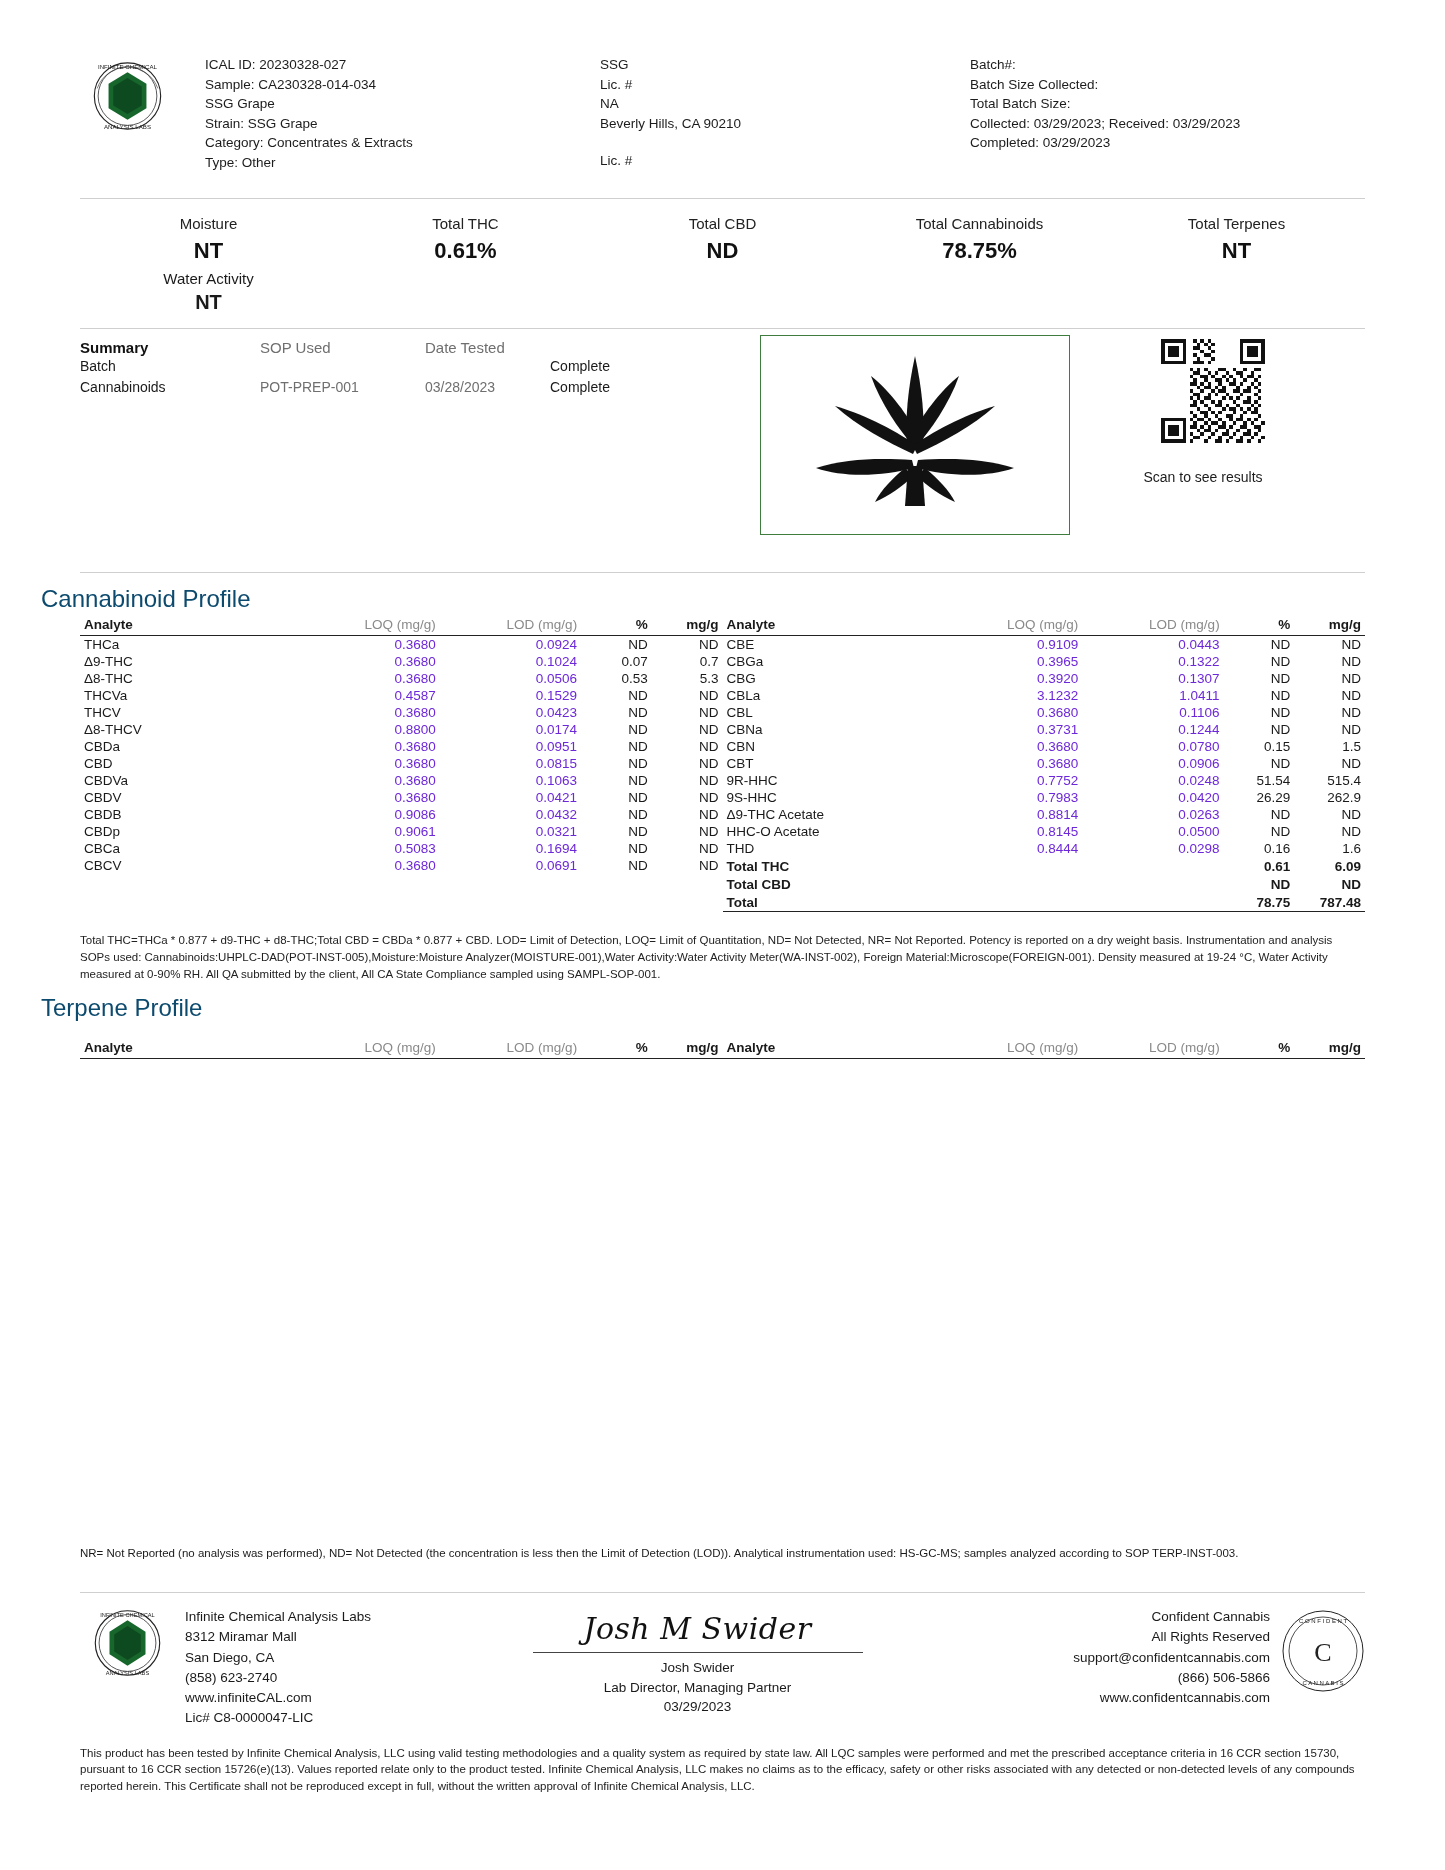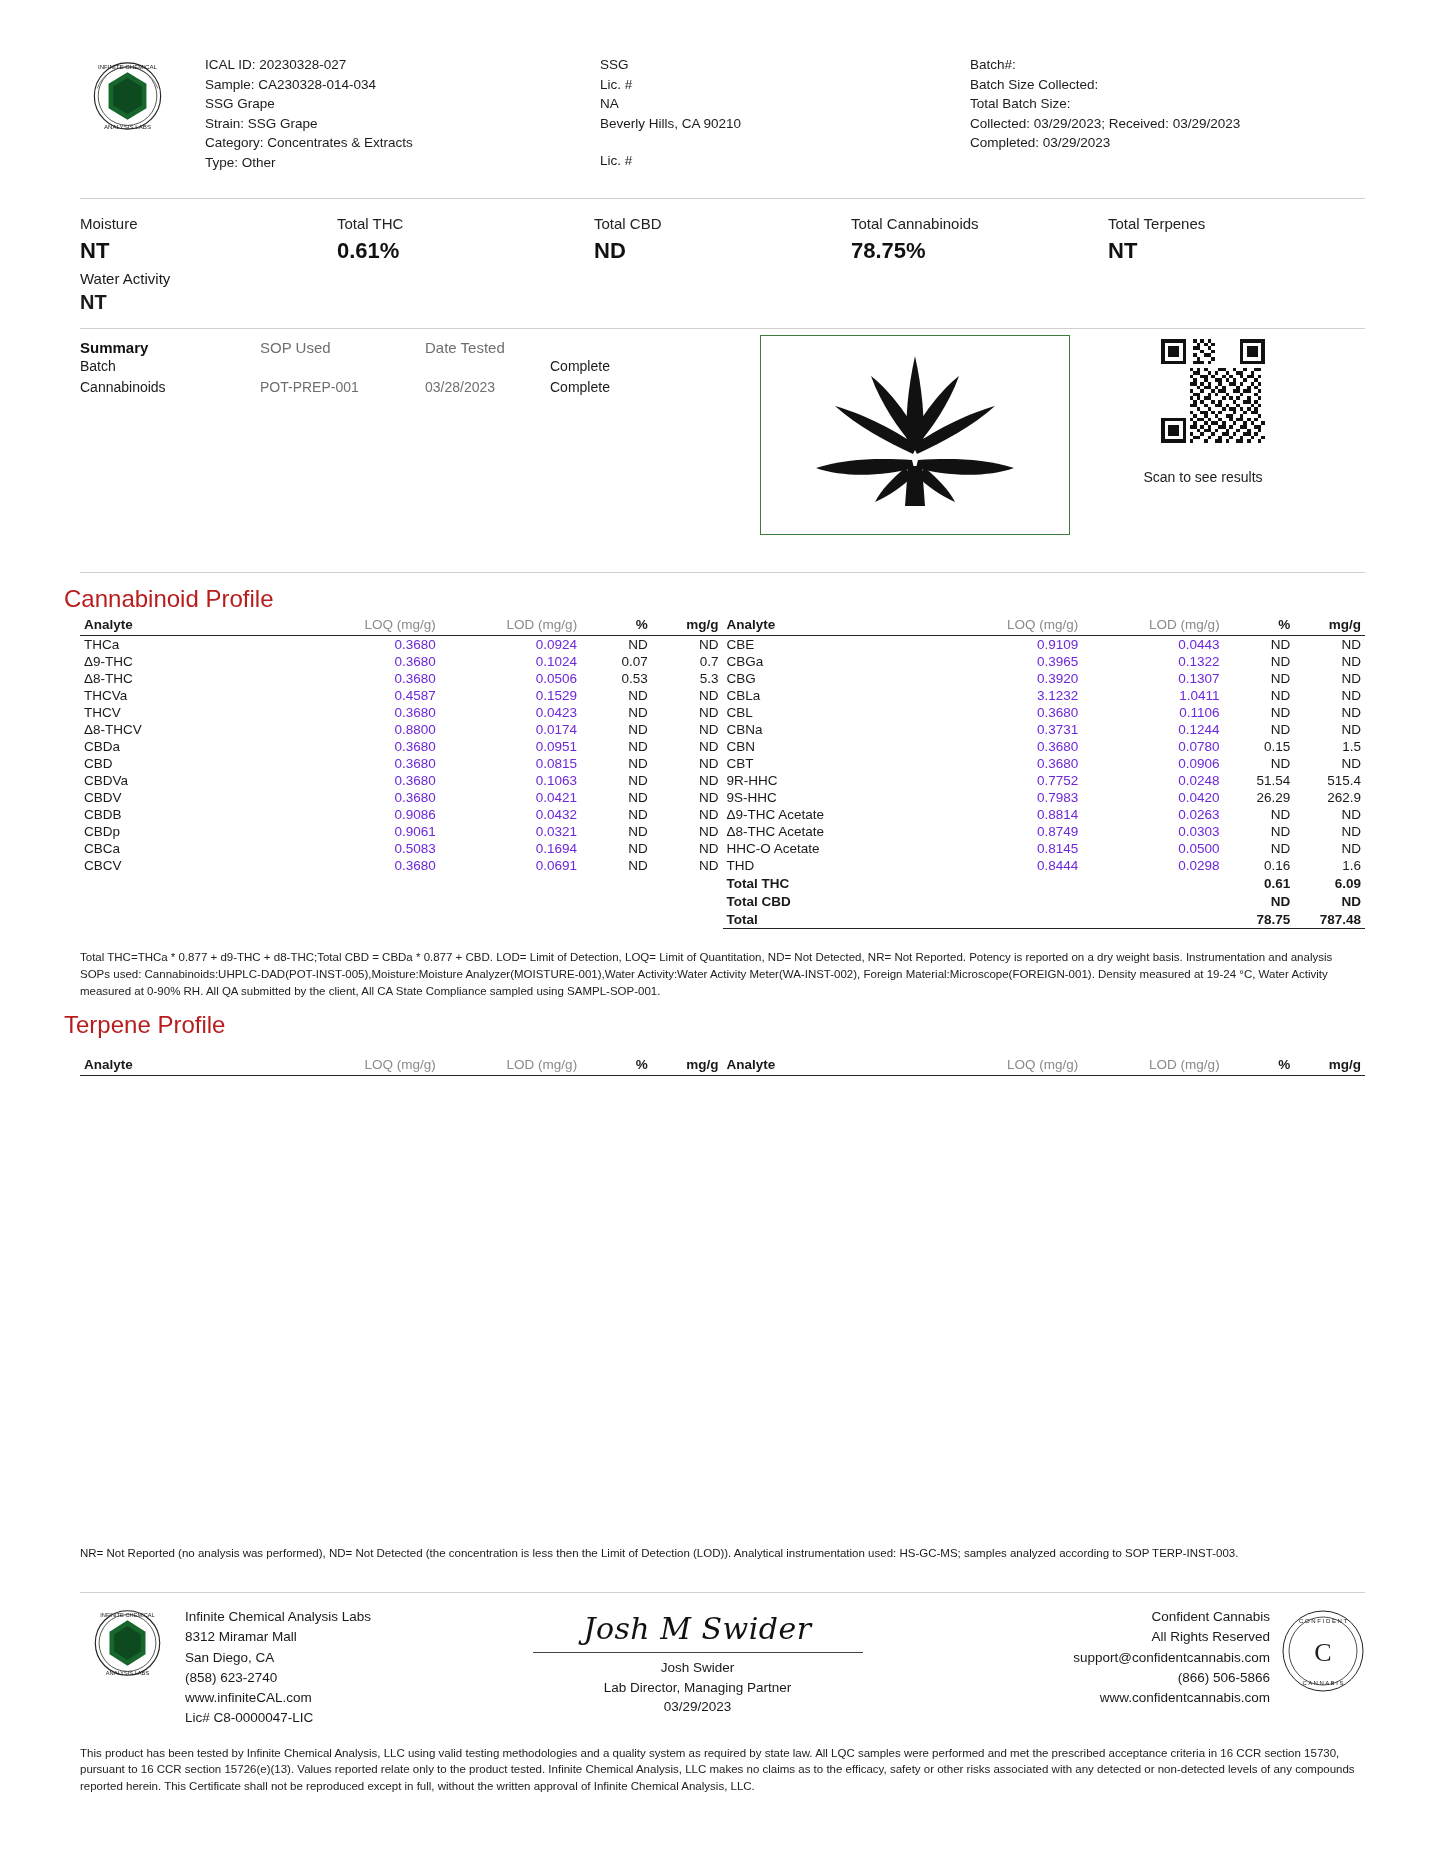--- a/index.html
+++ b/index.html
@@ -24,21 +24,21 @@
   .meta-col3 { width:400px; }
   .meta-col2 .gapline { height:18px; }
 
   .head-right { width:420px; text-align:right; flex:0 0 420px; }
   .qa-note { font-size:18px; font-weight:bold; color:#111; letter-spacing:-0.2px; }
   .page-no { font-size:12.5px; margin-top:4px; color:#222; }
 
   
   .rule { height:1px; background:#cfcfcf; margin:26px 80px 0 80px; }
   .totals { display:flex; padding:16px 80px 0 80px; }
-  .tot { flex:1 1 0; text-align:left; }
+  .tot { flex:1 1 0; text-align:center; }
   .tot .lbl { font-size:15px; color:#222; }
   .tot .val { font-size:22px; font-weight:bold; margin-top:6px; color:#111; }
   .tot .sub-lbl { font-size:15px; margin-top:6px; }
   .tot .sub-val { font-size:20px; font-weight:bold; margin-top:4px; }
 
   
   .rule2 { height:1px; background:#cfcfcf; margin:14px 80px 0 80px; }
   .summary-area { position:relative; padding:10px 80px 0 80px; min-height:215px; }
   .sum-grid { display:flex; font-size:14px; }
   .sum-c1 { width:180px; }
@@ -48,21 +48,21 @@
   .sum-head { font-weight:bold; font-size:15px; color:#111; }
   .sum-head.grey { color:#6f6f6f; font-weight:400; }
   .sum-row { line-height:1.5; }
   .leaf-box { position:absolute; left:760px; top:6px; width:310px; height:200px; border:1.5px solid #3e7d3e; box-sizing:border-box; display:flex; align-items:center; justify-content:center; }
   .qr-wrap { position:absolute; left:1148px; top:10px; width:130px; text-align:center; }
   .qr { width:104px; height:104px; margin:0 auto; }
   .qr-cap { font-size:14px; margin-top:22px; color:#1c1c1c; white-space:nowrap; margin-left:-20px; }
 
   
   .sec-rule { height:1px; background:#cfcfcf; margin:18px 80px 0 80px; }
-  .sec-title { font-size:24px; font-weight:400; padding:12px 80px 2px 64px; color:#b91c1c; }
+  .sec-title { font-size:24px; font-weight:400; padding:12px 80px 2px 41px; color:#0c4a6e; }
 
   
   .cann { display:flex; padding:0 80px; gap:0px; }
   .ctab { width:50%; }
   table.pt { width:100%; border-collapse:collapse; font-size:13.5px; }
   table.pt th { font-weight:bold; text-align:right; padding:2px 4px 3px 4px; border-bottom:1.2px solid #222; font-size:13.5px; }
   table.pt th.an { text-align:left; }
   table.pt th.grey { color:#8a8a8a; font-weight:400; }
   table.pt td { padding:1px 4px; text-align:right; white-space:nowrap; }
   table.pt td.an { text-align:left; }
@@ -622,27 +622,20 @@
               <td>262.9</td>
             </tr>
             <tr>
               <td class="an">Δ9-THC Acetate</td>
               <td class="grey">0.8814</td>
               <td class="grey">0.0263</td>
               <td>ND</td>
               <td>ND</td>
             </tr>
             <tr>
-              <td class="an">Δ8-THC Acetate</td>
-              <td class="grey">0.8749</td>
-              <td class="grey">0.0303</td>
-              <td>ND</td>
-              <td>ND</td>
-            </tr>
-            <tr>
               <td class="an">HHC-O Acetate</td>
               <td class="grey">0.8145</td>
               <td class="grey">0.0500</td>
               <td>ND</td>
               <td>ND</td>
             </tr>
             <tr>
               <td class="an">THD</td>
               <td class="grey">0.8444</td>
               <td class="grey">0.0298</td>

